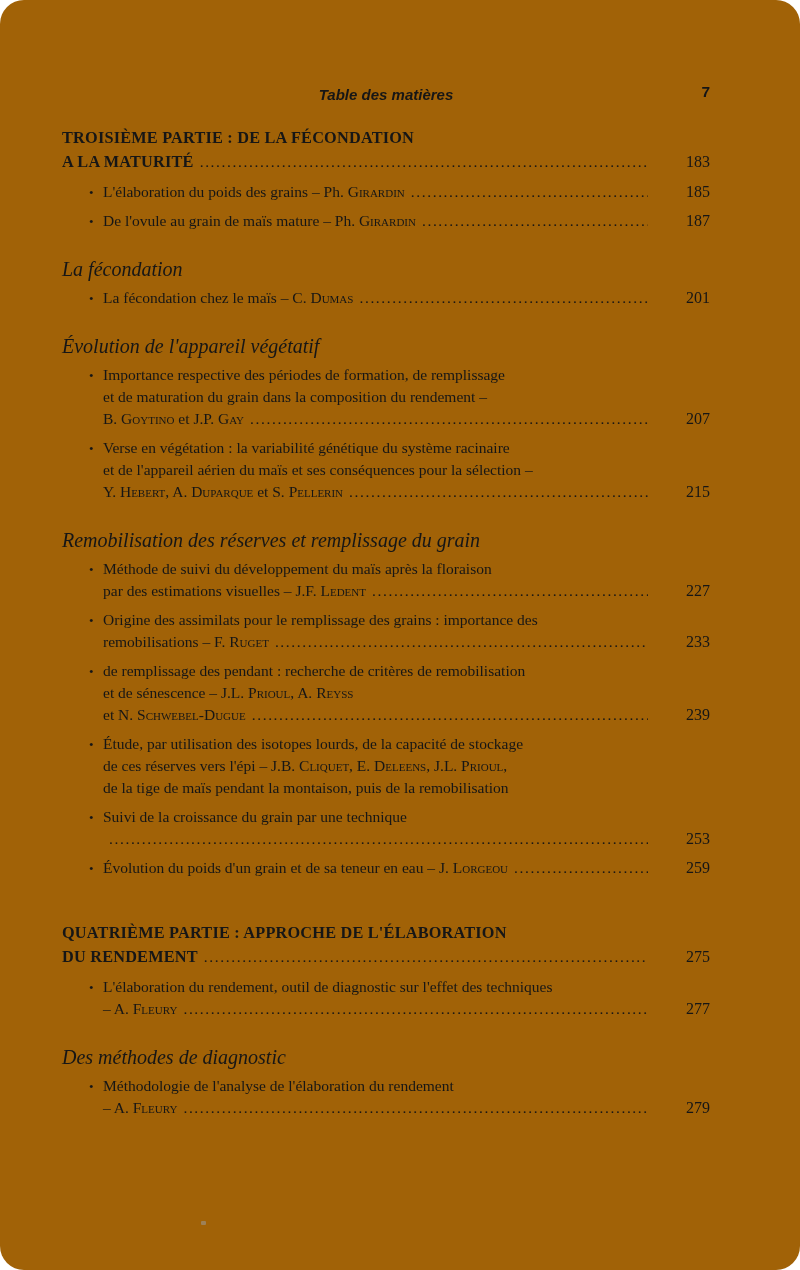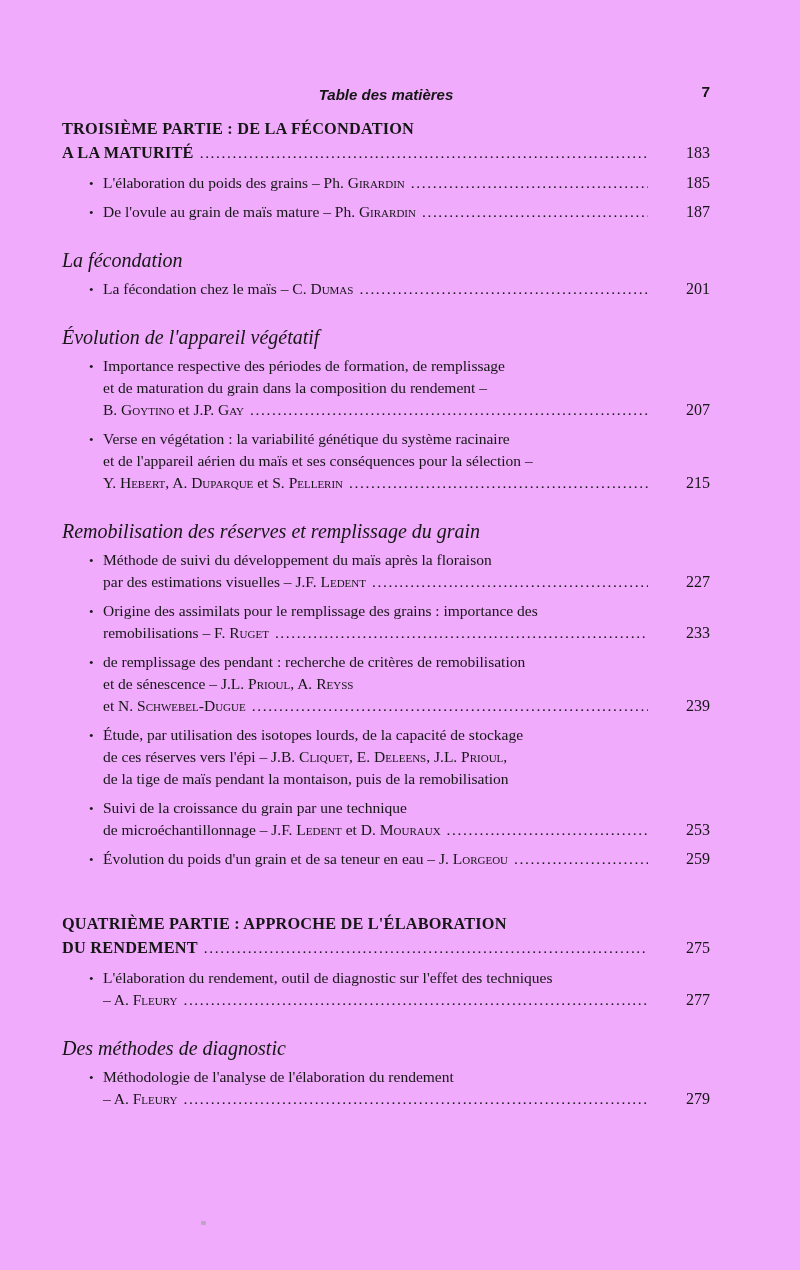--- a/index.html
+++ b/index.html
@@ -4,21 +4,21 @@
 <style>
   html, body { margin: 0; padding: 0; }
   body {
     width: 800px; height: 1270px;
     background: #ffffff;
     color: #161616;
     font-family: "Liberation Serif", "DejaVu Serif", serif;
     position: relative;
     overflow: hidden;
   }
-  .page { position: absolute; inset: 0; background: #f0abfc; }
+  .page { position: absolute; inset: 0; background: #a16207; border-radius: 24px; }
   .column {
     position: absolute;
     left: 62px; top: 86px;
     width: 648px;
   }
   
   .header { position: relative; height: 22px; }
   .running-title {
     position: absolute; left: 50%; top: 0;
     transform: translateX(-50%);
@@ -34,21 +34,21 @@
   
   #toc-list { font-size: 15.5px; line-height: 22px; }
   .sec { position: relative; }
   .sec.part {
     font-weight: bold;
     font-size: 16.3px;
     line-height: 24px;
     letter-spacing: 0.2px;
     margin-top: 27px;
   }
-  #toc-list > .sec.part:first-child { margin-top: 9px; }
+  #toc-list > .sec.part:first-child { margin-top: 18px; }
   #toc-list > .sec.part:not(:first-child) { margin-top: 42px; }
   .sec.heading {
     font-style: italic;
     font-size: 20px;
     margin-top: 26px;
   }
   .sec.entry { margin-top: 7px; padding-left: 41px; }
   .bullet {
     position: absolute; left: 27px; top: 1px;
     font-size: 13px; font-style: normal; font-weight: normal;
@@ -183,21 +183,20 @@
         <div class="sec entry">
           <span class="bullet">•</span>
           <div class="line"><span class="txt"><span>Étude, par utilisation des isotopes lourds, de la capacité de stockage</span></span></div>
           <div class="line"><span class="txt"><span>de ces réserves vers l'épi – J.B. </span><span class="sc">Cliquet</span><span>, E. </span><span class="sc">Deleens</span><span>, J.L. </span><span class="sc">Prioul</span><span>,</span></span></div>
           <div class="line"><span class="txt"><span>de la tige de maïs pendant la montaison, puis de la remobilisation</span></span></div>
         </div>
         <div class="sec entry">
           <span class="bullet">•</span>
           <div class="line"><span class="txt"><span>Suivi de la croissance du grain par une technique</span></span></div>
           <div class="line lead">
-            <span class="txt"><span>de microéchantillonnage – J.F. </span><span class="sc">Ledent</span><span> et D. </span><span class="sc">Mouraux</span></span>
             <span class="leader"></span>
             <span class="pageno">253</span>
           </div>
         </div>
         <div class="sec entry">
           <span class="bullet">•</span>
           <div class="line lead">
             <span class="txt"><span>Évolution du poids d'un grain et de sa teneur en eau – J. </span><span class="sc">Lorgeou</span></span>
             <span class="leader"></span>
             <span class="pageno">259</span>

